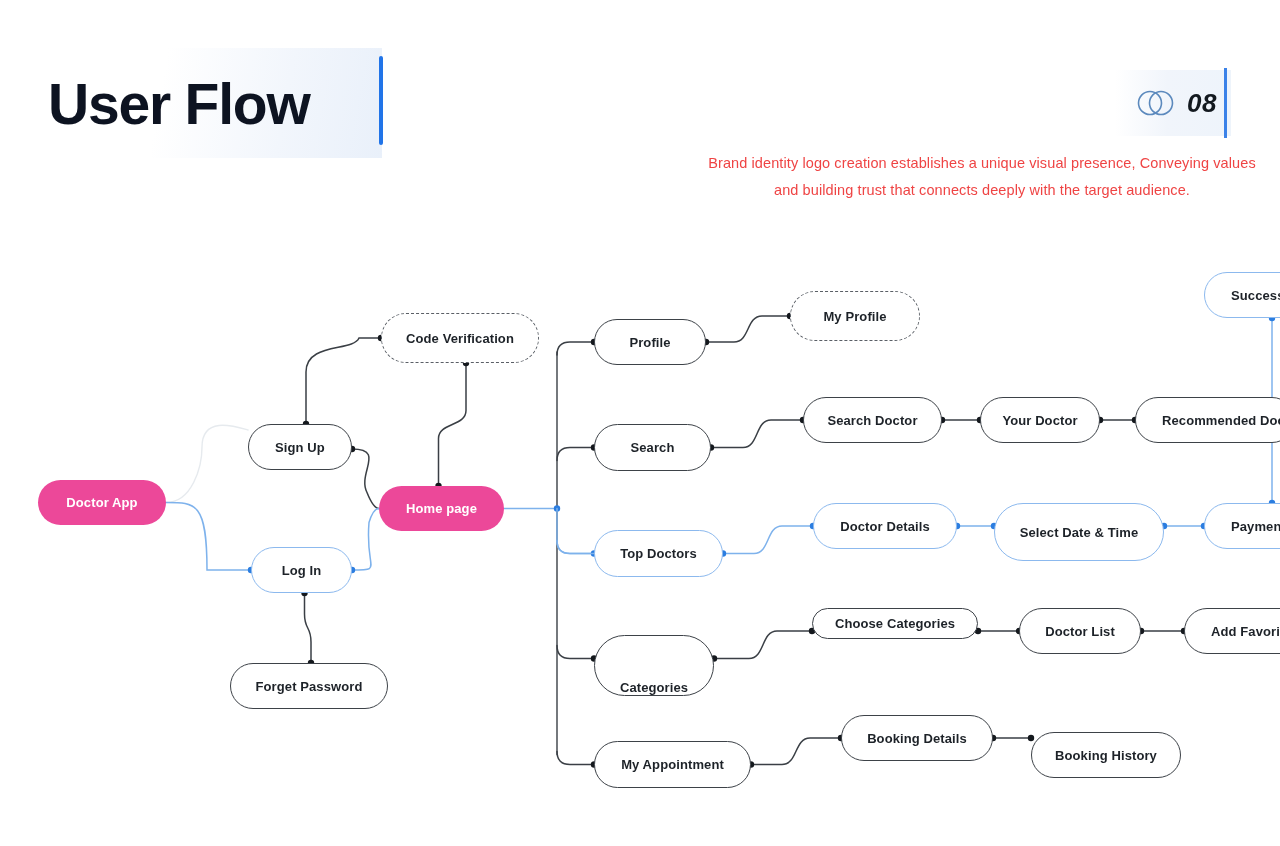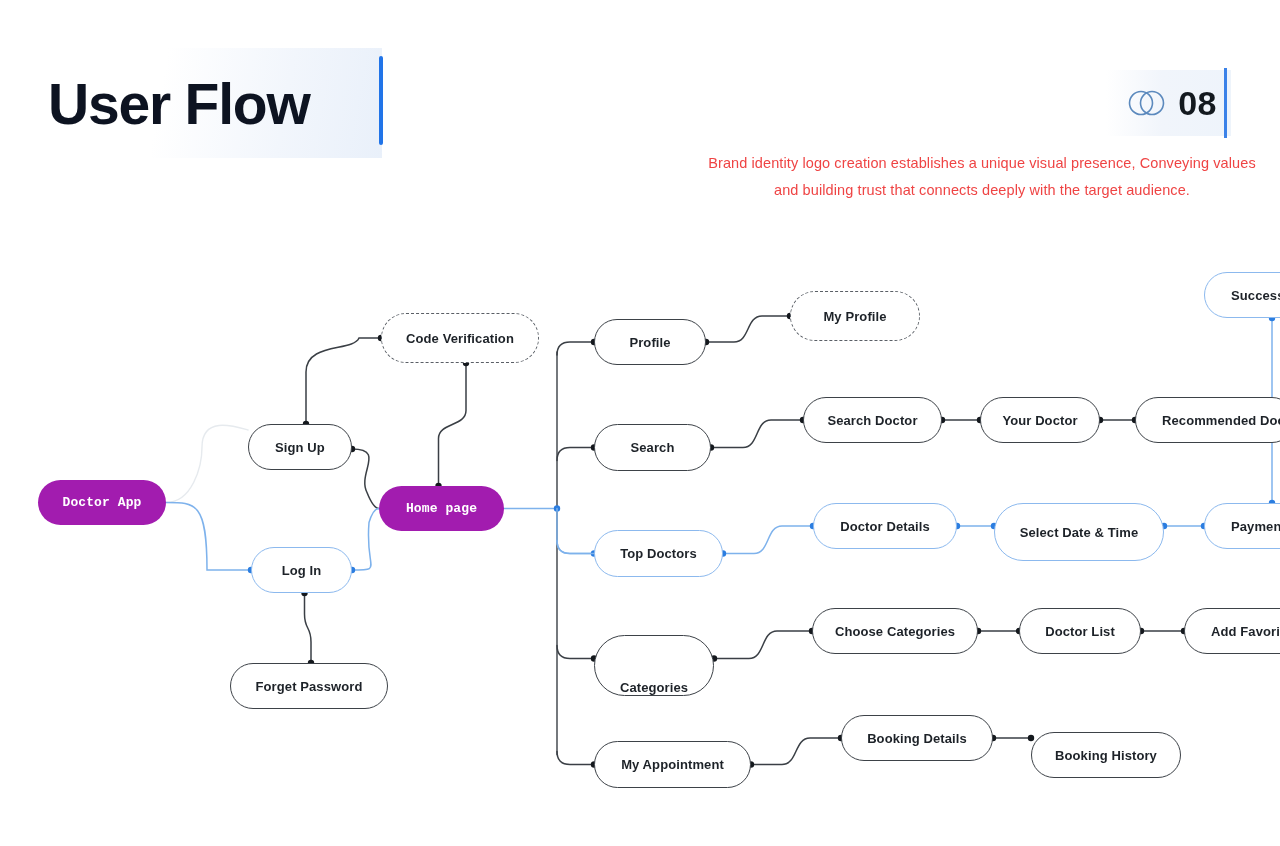--- a/index.html
+++ b/index.html
@@ -47,24 +47,25 @@
     right: 49px; top: 70px;
     height: 66px;
     display: flex;
     align-items: center;
     gap: 10px;
     background: linear-gradient(90deg, rgba(240,245,252,0) 0%, #f1f5fb 45%, #eef4fb 100%);
     padding: 0 14px 0 20px;
   }
   #brand-logo { display: block; }
   #page-number {
-    font-size: 34px;
+    font-size: 26px;
     font-weight: 700;
     color: #13191f;
     letter-spacing: 0.5px;
+    font-style: italic;
   }
   #header-accent-bar {
     position: absolute;
     right: 53px; top: 68px;
     width: 3px; height: 70px;
     background: #3b82e8;
   }
 
   #subtitle {
     position: absolute;
@@ -100,21 +101,21 @@
     font-size: 13px;
     font-weight: 700;
     color: #1d2228;
     letter-spacing: 0.1px;
     white-space: nowrap;
     padding: 0 10px;
   }
   .node.solid       { border: 1.3px solid #3d4248; }
   .node.dashed      { border: 1.4px dashed #5a5f66; }
   .node.blue-stroke { border: 1.4px solid #8cb9ee; color: #1d2228; }
-  .node.filled      { background: #a21caf; border: none; color: #ffffff; font-weight: 700; font-family: Liberation Mono, monospace; }
+  .node.filled      { background: #ec4899; border: none; color: #ffffff; font-weight: 700; }
   .node.clipped     { justify-content: flex-start; padding-left: 26px; }
 </style>
 </head>
 <body>
 
 <div id="page">
 
   <div id="title-panel"></div>
   <div id="page-title">User Flow</div>
   <div id="title-accent-bar"></div>
@@ -249,21 +250,21 @@
       </div>
       <div class="node blue-stroke clipped" style="left: 1204px; top: 503px; width: 110px; height: 46px;">
         <span>Payment</span>
       </div>
       <div class="node blue-stroke clipped" style="left: 1204px; top: 272px; width: 110px; height: 46px;">
         <span>Success</span>
       </div>
       <div class="node solid" style="left: 594px; top: 635px; width: 120px; height: 61px; align-items: flex-end;">
         <span>Categories</span>
       </div>
-      <div class="node solid" style="left: 812px; top: 608px; width: 166px; height: 46px; justify-content: center;">
+      <div class="node solid" style="left: 812px; top: 608px; width: 166px; height: 31px; justify-content: center;">
         <span>Choose Categories</span>
       </div>
       <div class="node solid" style="left: 1019px; top: 608px; width: 122px; height: 46px;">
         <span>Doctor List</span>
       </div>
       <div class="node solid clipped" style="left: 1184px; top: 608px; width: 120px; height: 46px;">
         <span>Add Favorite</span>
       </div>
       <div class="node solid" style="left: 594px; top: 741px; width: 157px; height: 47px;">
         <span>My Appointment</span>

